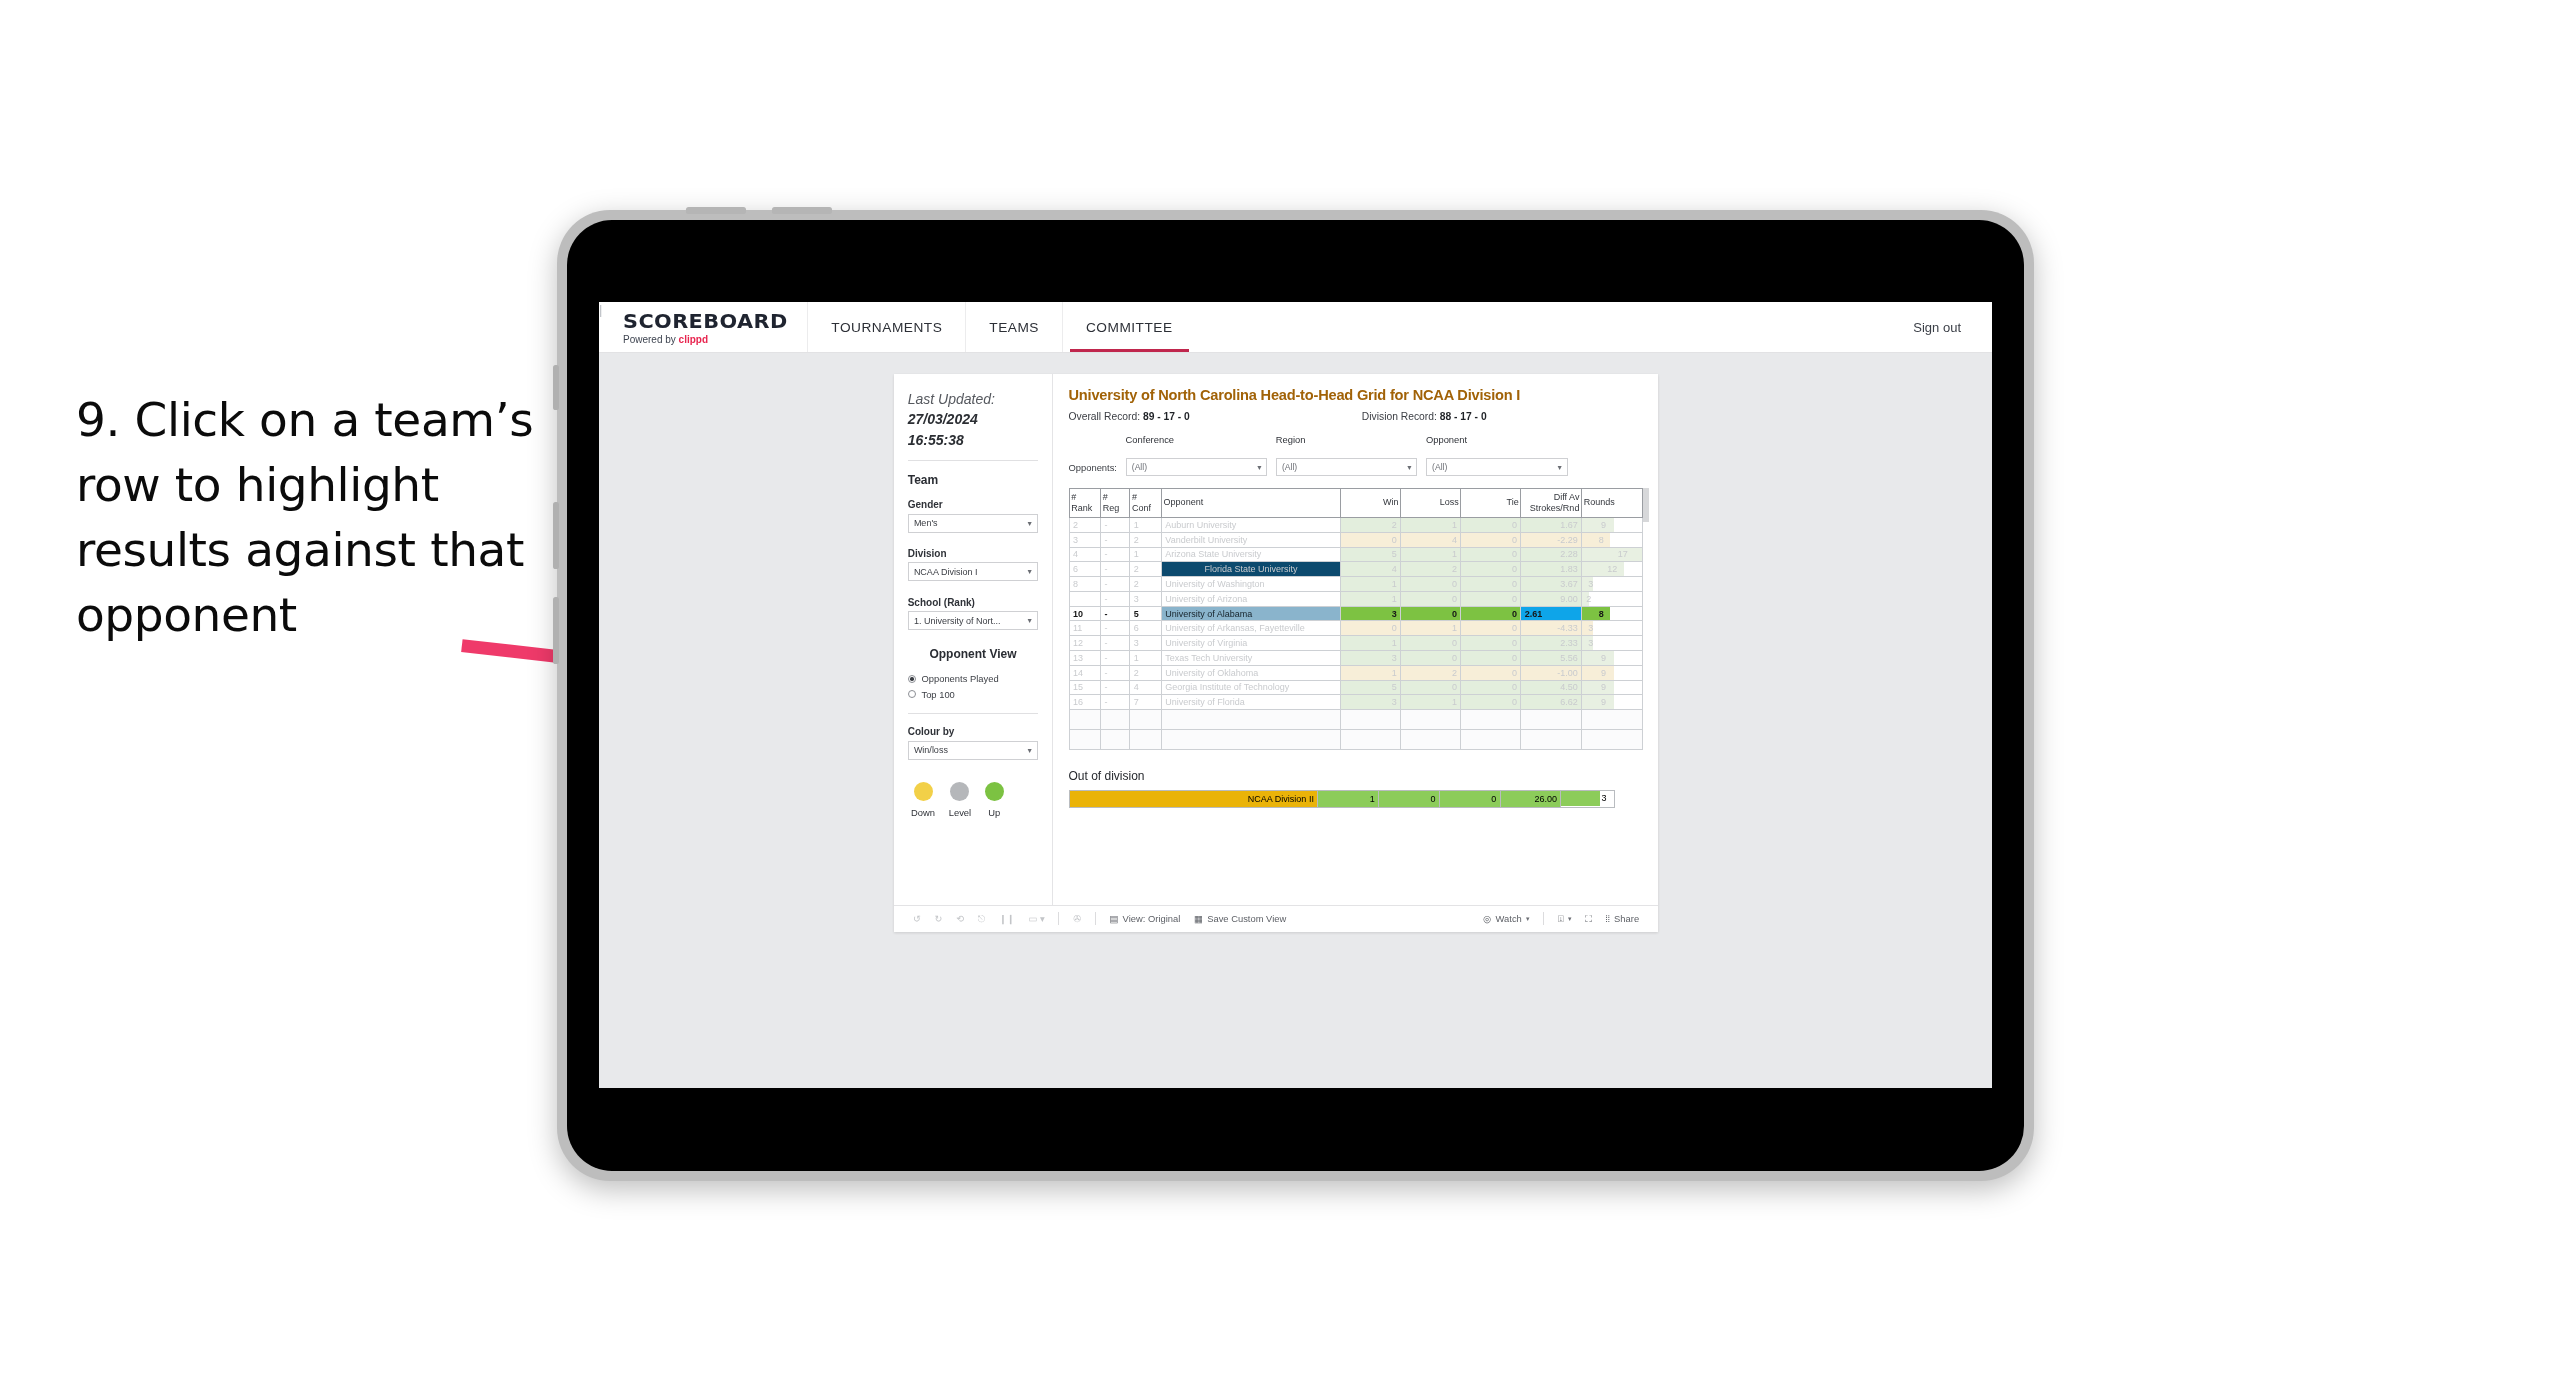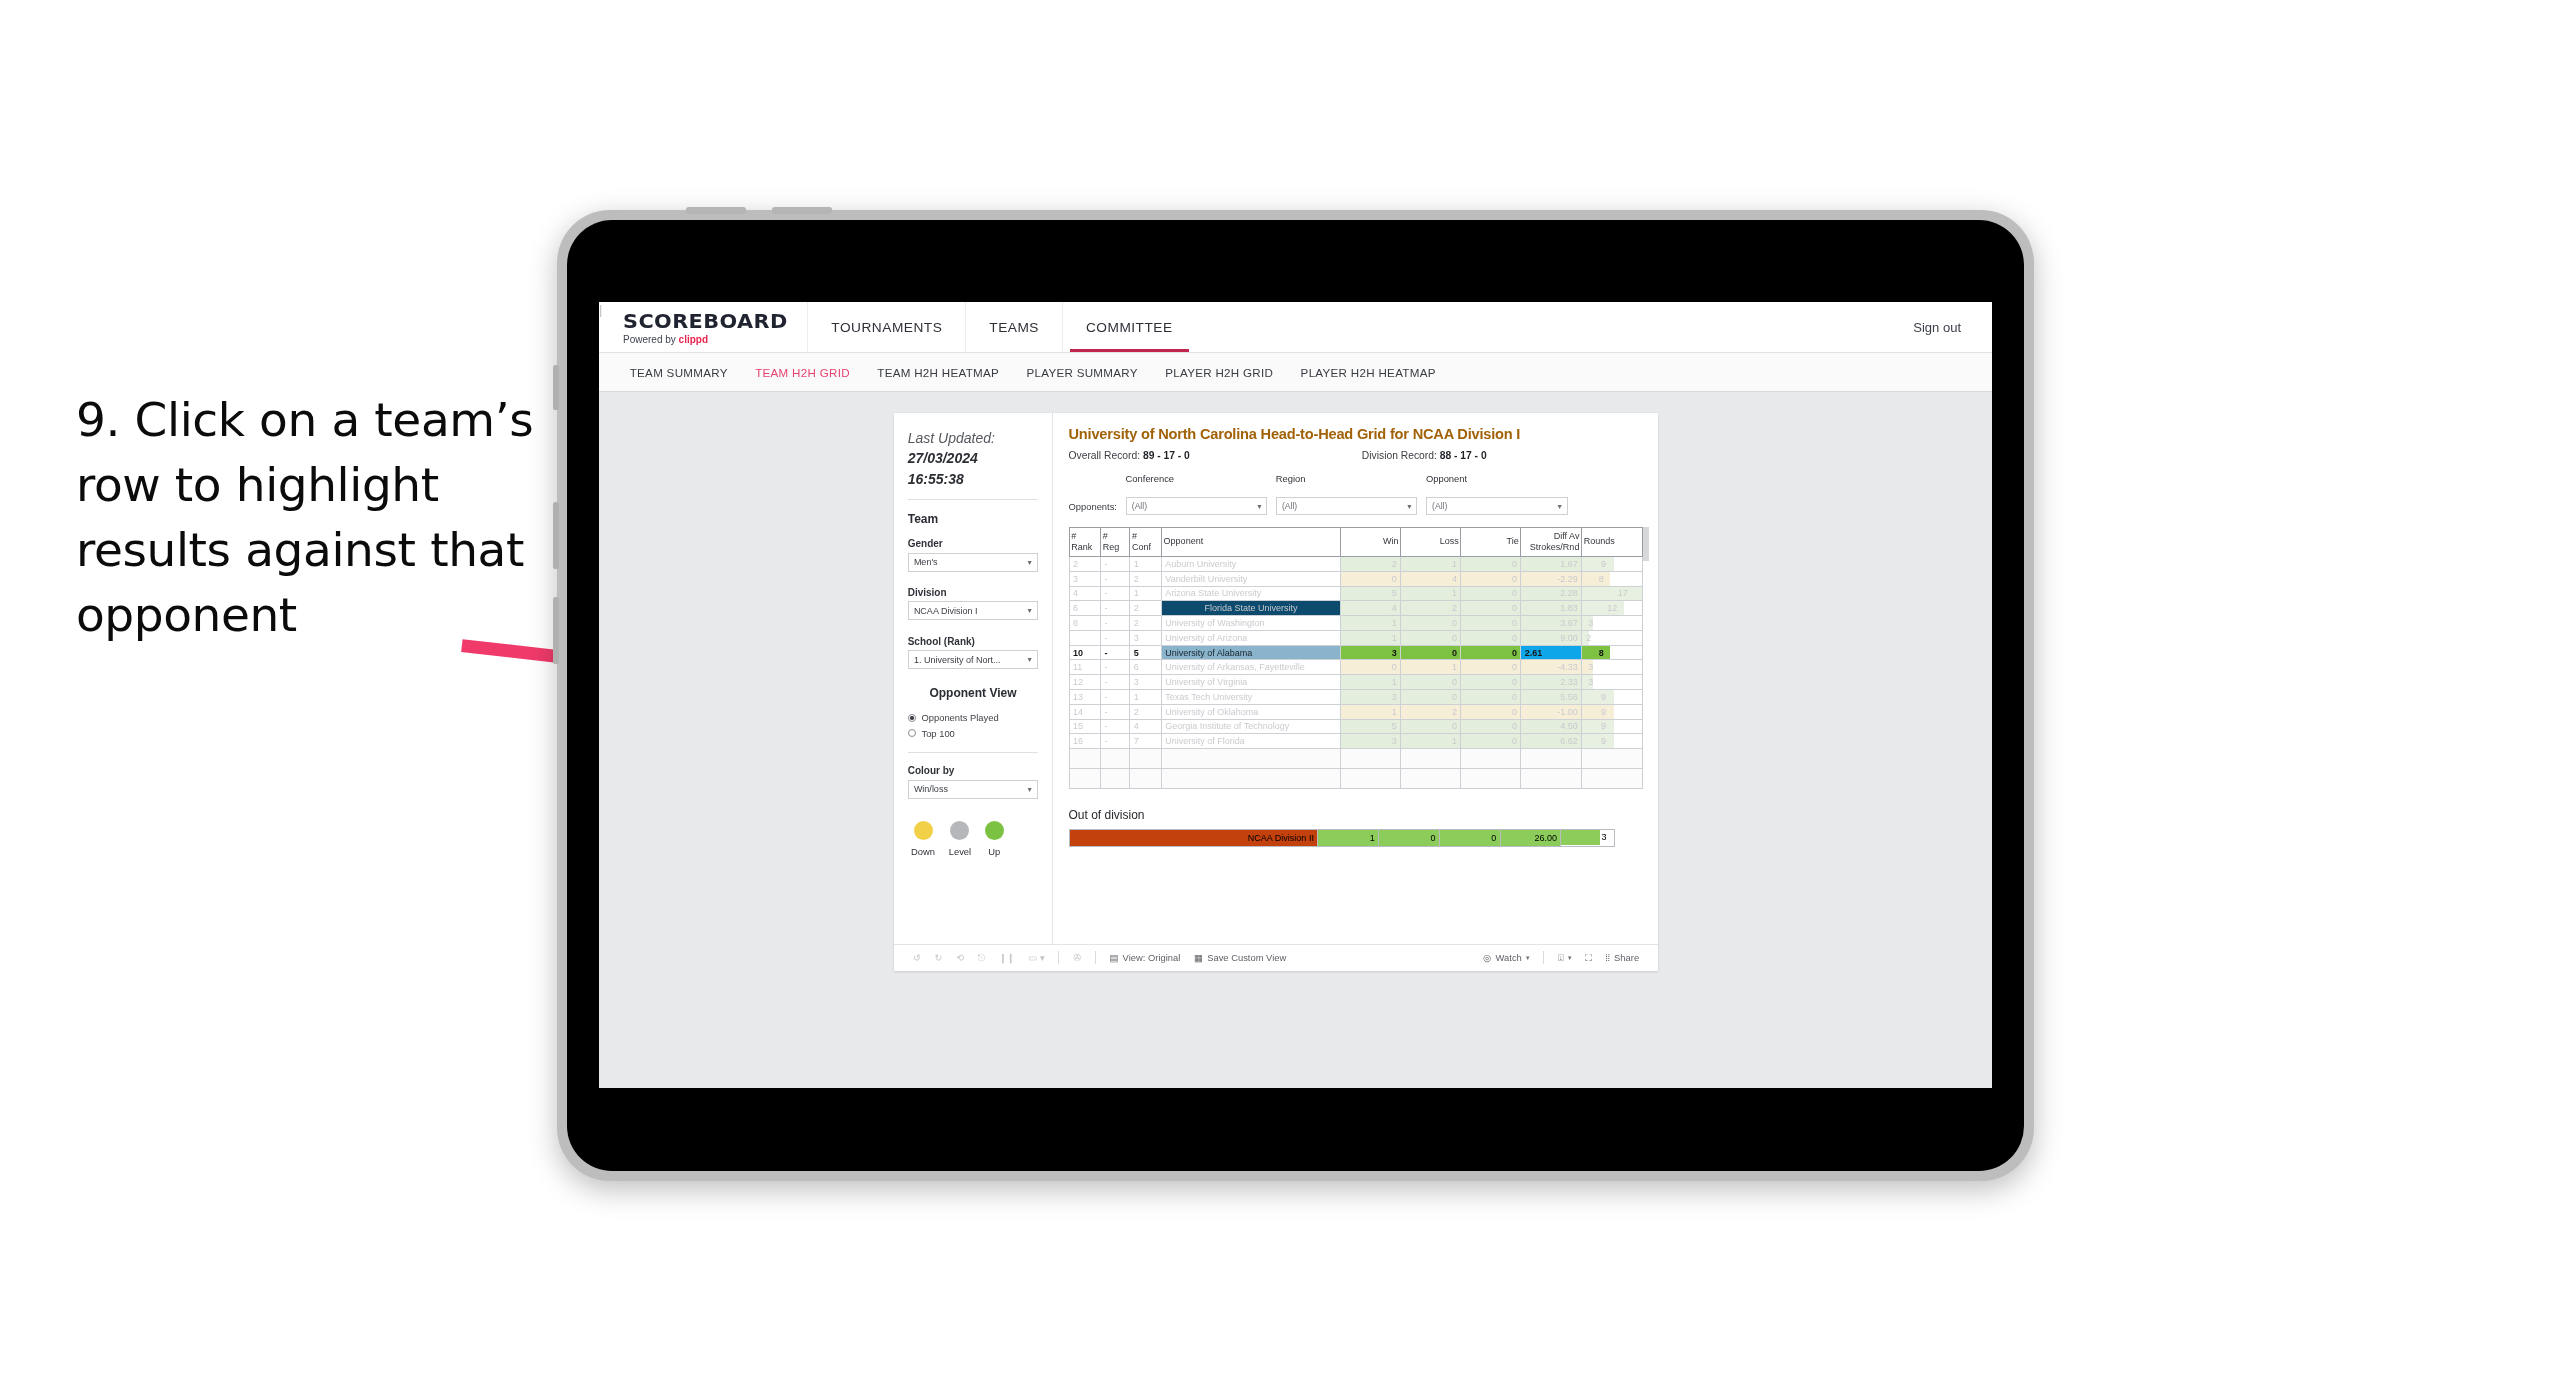--- a/index.html
+++ b/index.html
@@ -232,28 +232,20 @@
       <div class="mtab">TOURNAMENTS</div>
       <div class="mtab">TEAMS</div>
       <div class="mtab active">COMMITTEE</div>
     </div>
     <div id="signout">
       <span class="bar">|</span>
       <span class="so">Sign out</span>
     </div>
   </div>
 
-  <div id="subbar">
-    <div class="stab">TEAM SUMMARY</div>
-    <div class="stab active">TEAM H2H GRID</div>
-    <div class="stab">TEAM H2H HEATMAP</div>
-    <div class="stab">PLAYER SUMMARY</div>
-    <div class="stab">PLAYER H2H GRID</div>
-    <div class="stab">PLAYER H2H HEATMAP</div>
-  </div>
 
   <div id="content">
     <div id="viz">
       <div id="viz-body">
 
         <div id="filters">
           <div id="lastupd"><span>Last Updated: </span><b>27/03/2024</b><br><b>16:55:38</b></div>
           <div class="hr"></div>
 
           <div class="fsec-title">Team</div>
@@ -567,21 +559,21 @@
               </tbody>
             </table>
             <div style="position:absolute;right:-6.9px;top:0;width:6px;height:34px;background:#d7d8da;"></div>
           </div>
 
           <div id="outdiv-title">Out of division</div>
           <div id="outdiv">
             <table class="ood">
               <tbody>
                   <tr>
-                <td style="width:241px;text-align:right;background:#c2410c;">NCAA Division II</td>
+                <td style="width:241px;text-align:right;background:#eab308;">NCAA Division II</td>
                 <td style="width:53px;text-align:right;background:#8ccc5a;">1</td>
                 <td style="width:53px;text-align:right;background:#8ccc5a;">0</td>
                 <td style="width:53px;text-align:right;background:#8ccc5a;">0</td>
                 <td style="width:53px;text-align:right;background:#8ccc5a;">26.00</td>
                 <td style="width:53px;text-align:left;background:#fff;padding:0;">
                   <div style="position:relative;height:14.6px;">
                     <div style="position:absolute;left:0;top:0;bottom:0;width:72%;background:#8ccc5a;"></div>
                     <div style="position:relative;z-index:2;padding-left:40px;line-height:14.6px;">3</div>
                   </div>
                 </td>

